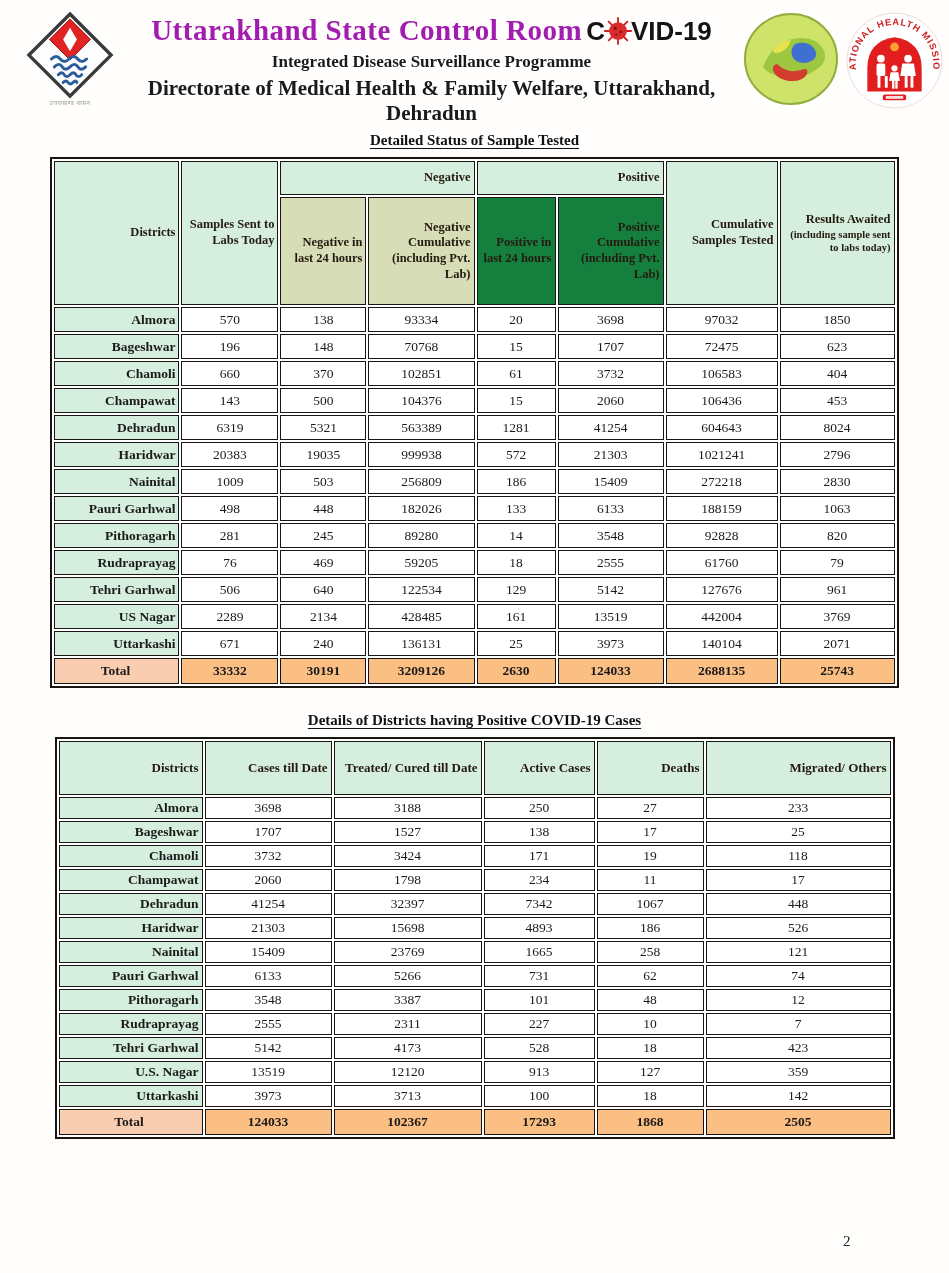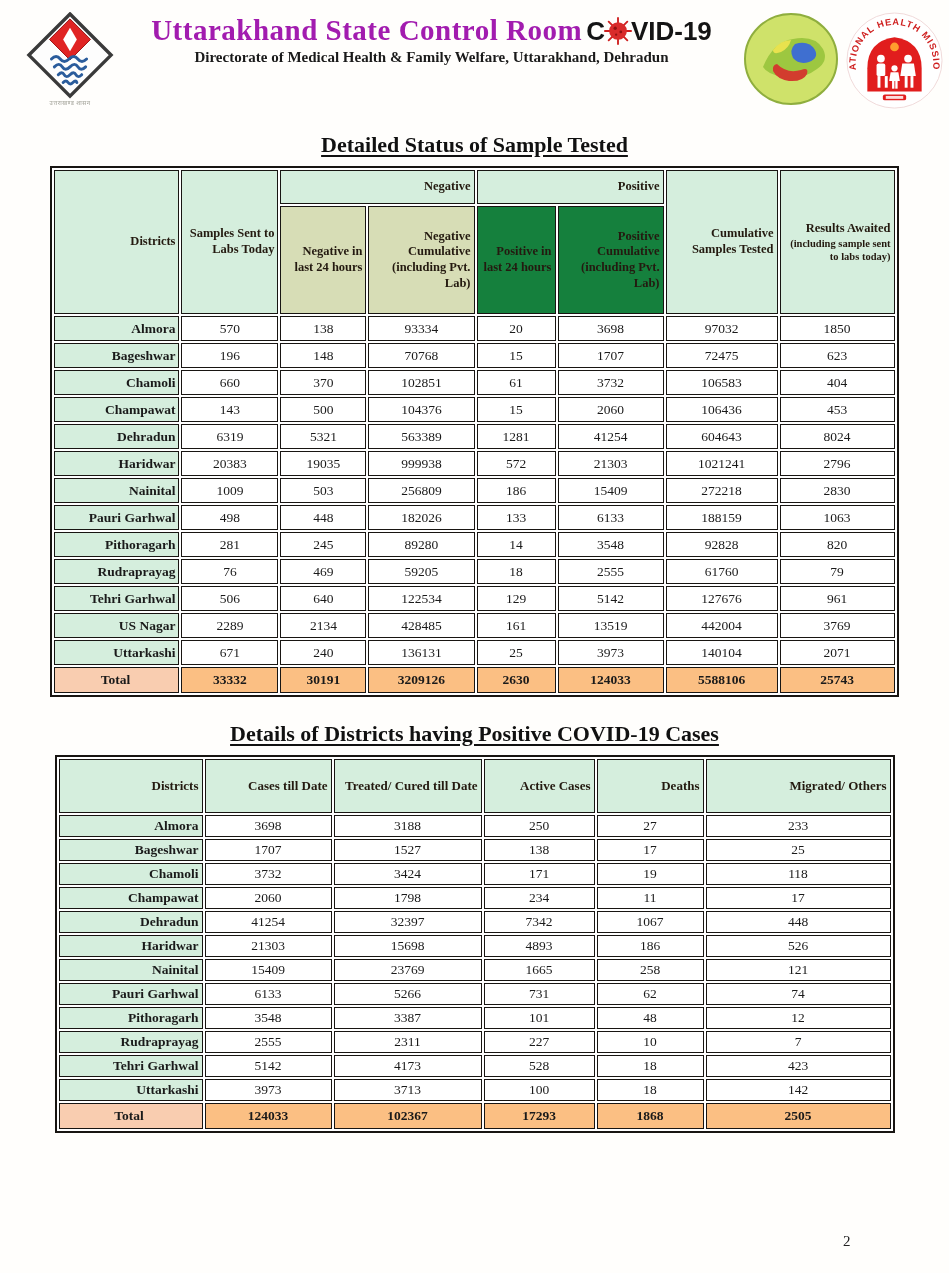--- a/index.html
+++ b/index.html
@@ -29,26 +29,26 @@
     font-size: 29px; font-weight: bold; color: #a21caf;
     letter-spacing: 0.5px; white-space: nowrap;
   }
   .covid-wordmark {
     display: flex; align-items: center;
     font-family: "Liberation Sans", sans-serif;
     font-weight: bold; font-size: 26px; color: #141414; white-space: nowrap;
   }
   .covid-wordmark svg { margin: 0 -1px 0 -1px; }
   .subtitle1 { font-size: 17px; font-weight: bold; margin-top: 7px; }
-  .subtitle2 { font-size: 15px; font-weight: bold; margin-top: 4px; }
+  .subtitle2 { font-size: 21px; font-weight: bold; margin-top: 4px; }
   .right-logos { flex: none; display: flex; gap: 6px; padding-top: 4px; width: 200px; }
 
   
   .section-title {
-    text-align: center; font-weight: bold; font-size: 22px;
+    text-align: center; font-weight: bold; font-size: 15px;
     text-decoration: underline; text-underline-offset: 3px;
     margin: 16px 0 8px 0; color: #111;
   }
   .section-title.second { margin-top: 24px; }
 
   
   table.report {
     table-layout: fixed;
     width: 826px;
     margin: 0 auto;
@@ -129,20 +129,21 @@
               <line x1="9" y1="21" x2="5" y2="25"></line>
           </g>
           <circle cx="15" cy="15" r="9.5" fill="#d92b2b"></circle>
           <circle cx="12" cy="12" r="1.8" fill="#8f1212"></circle>
           <circle cx="18" cy="16" r="1.5" fill="#8f1212"></circle>
           <circle cx="13" cy="19" r="1.2" fill="#8f1212"></circle>
         </svg>
           <span>VID-19</span>
       </span>
     </div>
+    <div class="subtitle1">Integrated Disease Surveillance Programme</div>
     <div class="subtitle2">Directorate of Medical Health &amp; Family Welfare, Uttarakhand, Dehradun</div>
   </div>
 
   <div class="right-logos">
     <svg width="97" height="95" viewBox="0 0 97 95">
       <ellipse cx="48" cy="47" rx="46" ry="45" fill="#cfe26a" stroke="#8fae3e" stroke-width="2"></ellipse>
       <path d="M20,55 q10,-25 30,-28 q22,-4 30,10 q6,12 -6,20 q-16,12 -34,8 q-16,-3 -20,-10 Z" fill="#9dc740"></path>
       <path d="M52,32 q14,-4 20,6 q4,8 -6,12 q-10,3 -16,-4 q-4,-8 2,-14 Z" fill="#3f6fd0"></path>
       <path d="M34,52 q10,10 24,6 q8,-3 6,4 q-4,8 -18,7 q-12,-2 -16,-10 q-1,-6 4,-7 Z" fill="#d23c2e"></path>
       <path d="M30,38 q8,-10 18,-10 q-2,8 -10,12 q-8,3 -8,-2 Z" fill="#e8e24e"></path>
@@ -342,21 +343,21 @@
       </tr>
     </tbody>
   <tfoot>
       <tr class="total">
         <td class="rowhead">Total</td>
         <td class="num">33332</td>
         <td class="num">30191</td>
         <td class="num">3209126</td>
         <td class="num">2630</td>
         <td class="num">124033</td>
-        <td class="num">5588106</td>
+        <td class="num">2688135</td>
         <td class="num">25743</td>
       </tr>
     </tfoot>
 </table>
 
 <div class="section-title second">Details of Districts having Positive COVID-19 Cases</div>
 
 <table class="report" id="table2">
   <colgroup>
     <col style="width:144px">
@@ -459,20 +460,28 @@
       </tr>
       <tr>
         <td class="rowhead">Tehri Garhwal</td>
         <td class="num">5142</td>
         <td class="num">4173</td>
         <td class="num">528</td>
         <td class="num">18</td>
         <td class="num">423</td>
       </tr>
       <tr>
+        <td class="rowhead">U.S. Nagar</td>
+        <td class="num">13519</td>
+        <td class="num">12120</td>
+        <td class="num">913</td>
+        <td class="num">127</td>
+        <td class="num">359</td>
+      </tr>
+      <tr>
         <td class="rowhead">Uttarkashi</td>
         <td class="num">3973</td>
         <td class="num">3713</td>
         <td class="num">100</td>
         <td class="num">18</td>
         <td class="num">142</td>
       </tr>
     </tbody>
   <tfoot>
       <tr class="total">

